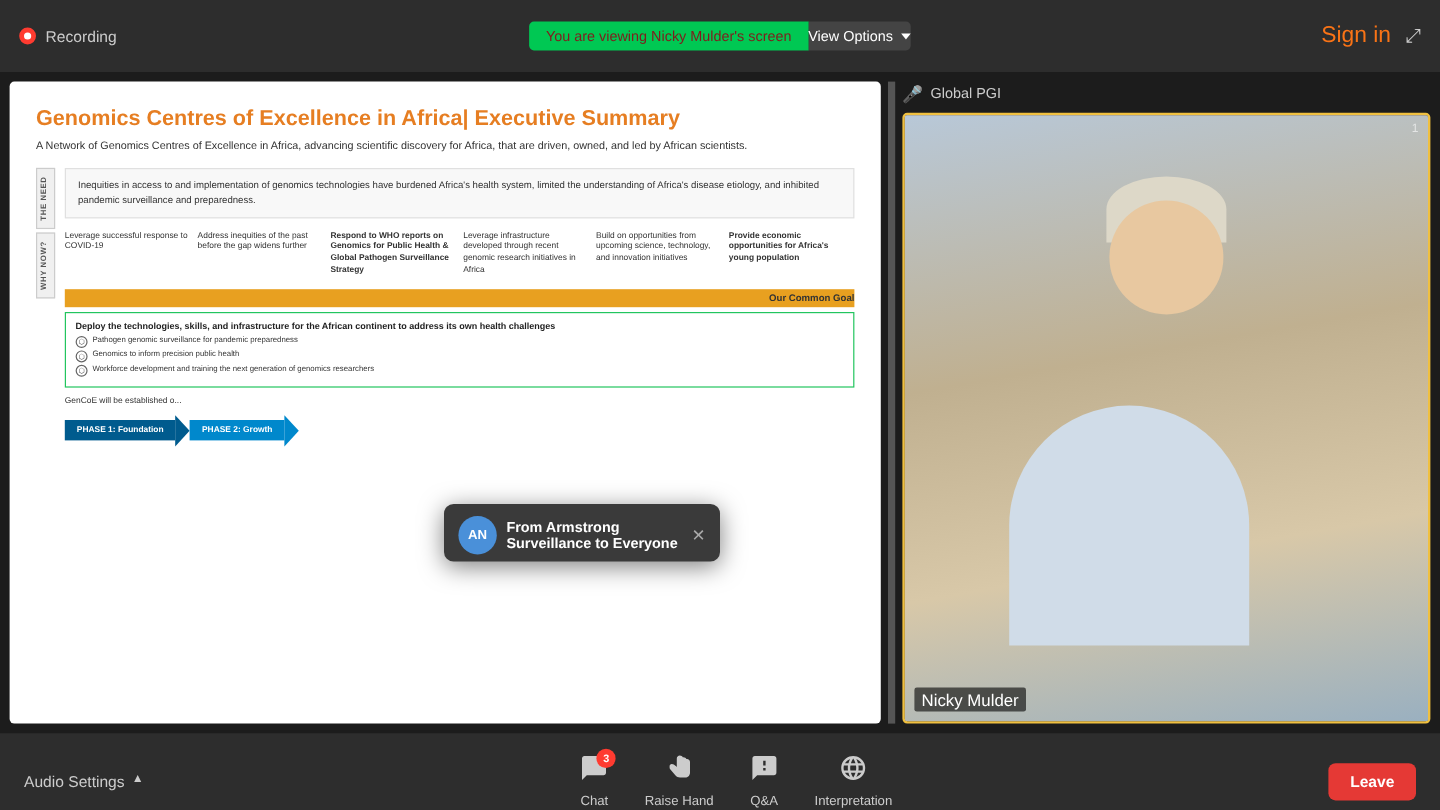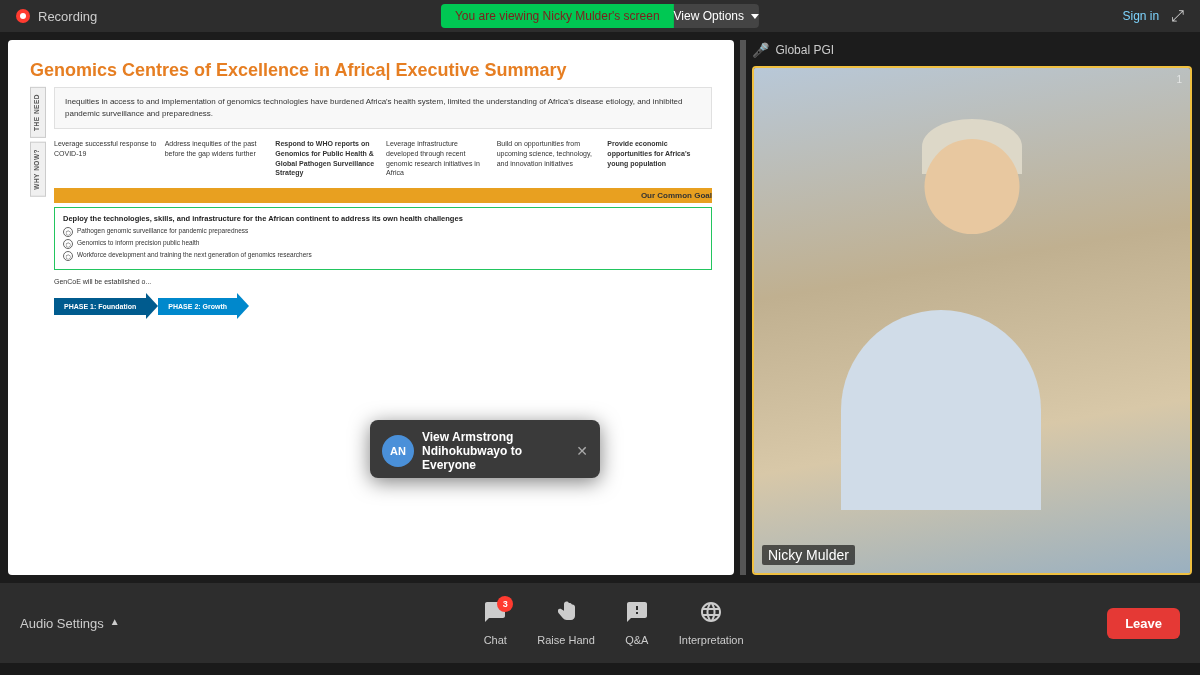--- a/index.html
+++ b/index.html
@@ -7,21 +7,21 @@
       width: 1200px;
       height: 675px;
       background: #1a1a1a;
       font-family: -apple-system, BlinkMacSystemFont, 'Segoe UI', sans-serif;
       overflow: hidden;
       position: relative;
     }
 
     
     .top-bar {
-      height: 32px;
+      height: 60px;
       background: #2d2d2d;
       display: flex;
       align-items: center;
       justify-content: space-between;
       padding: 0 16px;
       position: relative;
       z-index: 10;
       gap: 44px;
     }
     .top-bar-left {
@@ -74,22 +74,22 @@
       cursor: pointer;
       border: none;
       text-align: right;
     }
     .top-bar-right {
       display: flex;
       align-items: center;
       gap: 12px;
     }
     .sign-in-btn {
-      color: #7dd3fc;
-      font-size: 12px;
+      color: #f97316;
+      font-size: 19px;
       cursor: pointer;
     }
     .fullscreen-icon {
       color: #cccccc;
       font-size: 16px;
       cursor: pointer;
     }
 
     
     .slide-panel {
@@ -472,20 +472,21 @@
   </div>
 </div>
 
 <div class="content-area">
 
   <div class="slide-panel">
     <div class="slide-content">
       <div class="slide-title">
         <span>Genomics Centres of Excellence in Africa|</span><span style="color:#e67e22;"> Executive Summary</span>
       </div>
+      <div class="slide-subtitle">A Network of Genomics Centres of Excellence in Africa, advancing scientific discovery for Africa, that are driven, owned, and led by African scientists.</div>
 
       <div class="content-with-sidebar">
         <div class="sidebar-labels">
           <div class="sidebar-label">The Need</div>
           <div class="sidebar-label" style="margin-top:4px;">Why Now?</div>
         </div>
         <div class="slide-main">
           <div class="inequities-box">Inequities in access to and implementation of genomics technologies have burdened Africa's health system, limited the understanding of Africa's disease etiology, and inhibited pandemic surveillance and preparedness.</div>
 
           <div class="why-now-row">
@@ -565,21 +566,21 @@
       <div class="corner-num">1</div>
     </div>
   </div>
 
 </div>
 
 <div class="chat-popup">
   <div class="chat-popup-header">
     <div class="chat-avatar">AN</div>
     <div class="chat-sender">
-      <div class="chat-sender-name">View Armstrong Ndihokubwayo to Everyone</div>
+      <div class="chat-sender-name">From Armstrong Surveillance to Everyone</div>
     </div>
     <div class="chat-close">✕</div>
   </div>
 </div>
 
 <div class="bottom-toolbar">
   <div class="toolbar-left">
     <span>Audio Settings</span>
     <span style="font-size:10px;">▲</span>
   </div>

